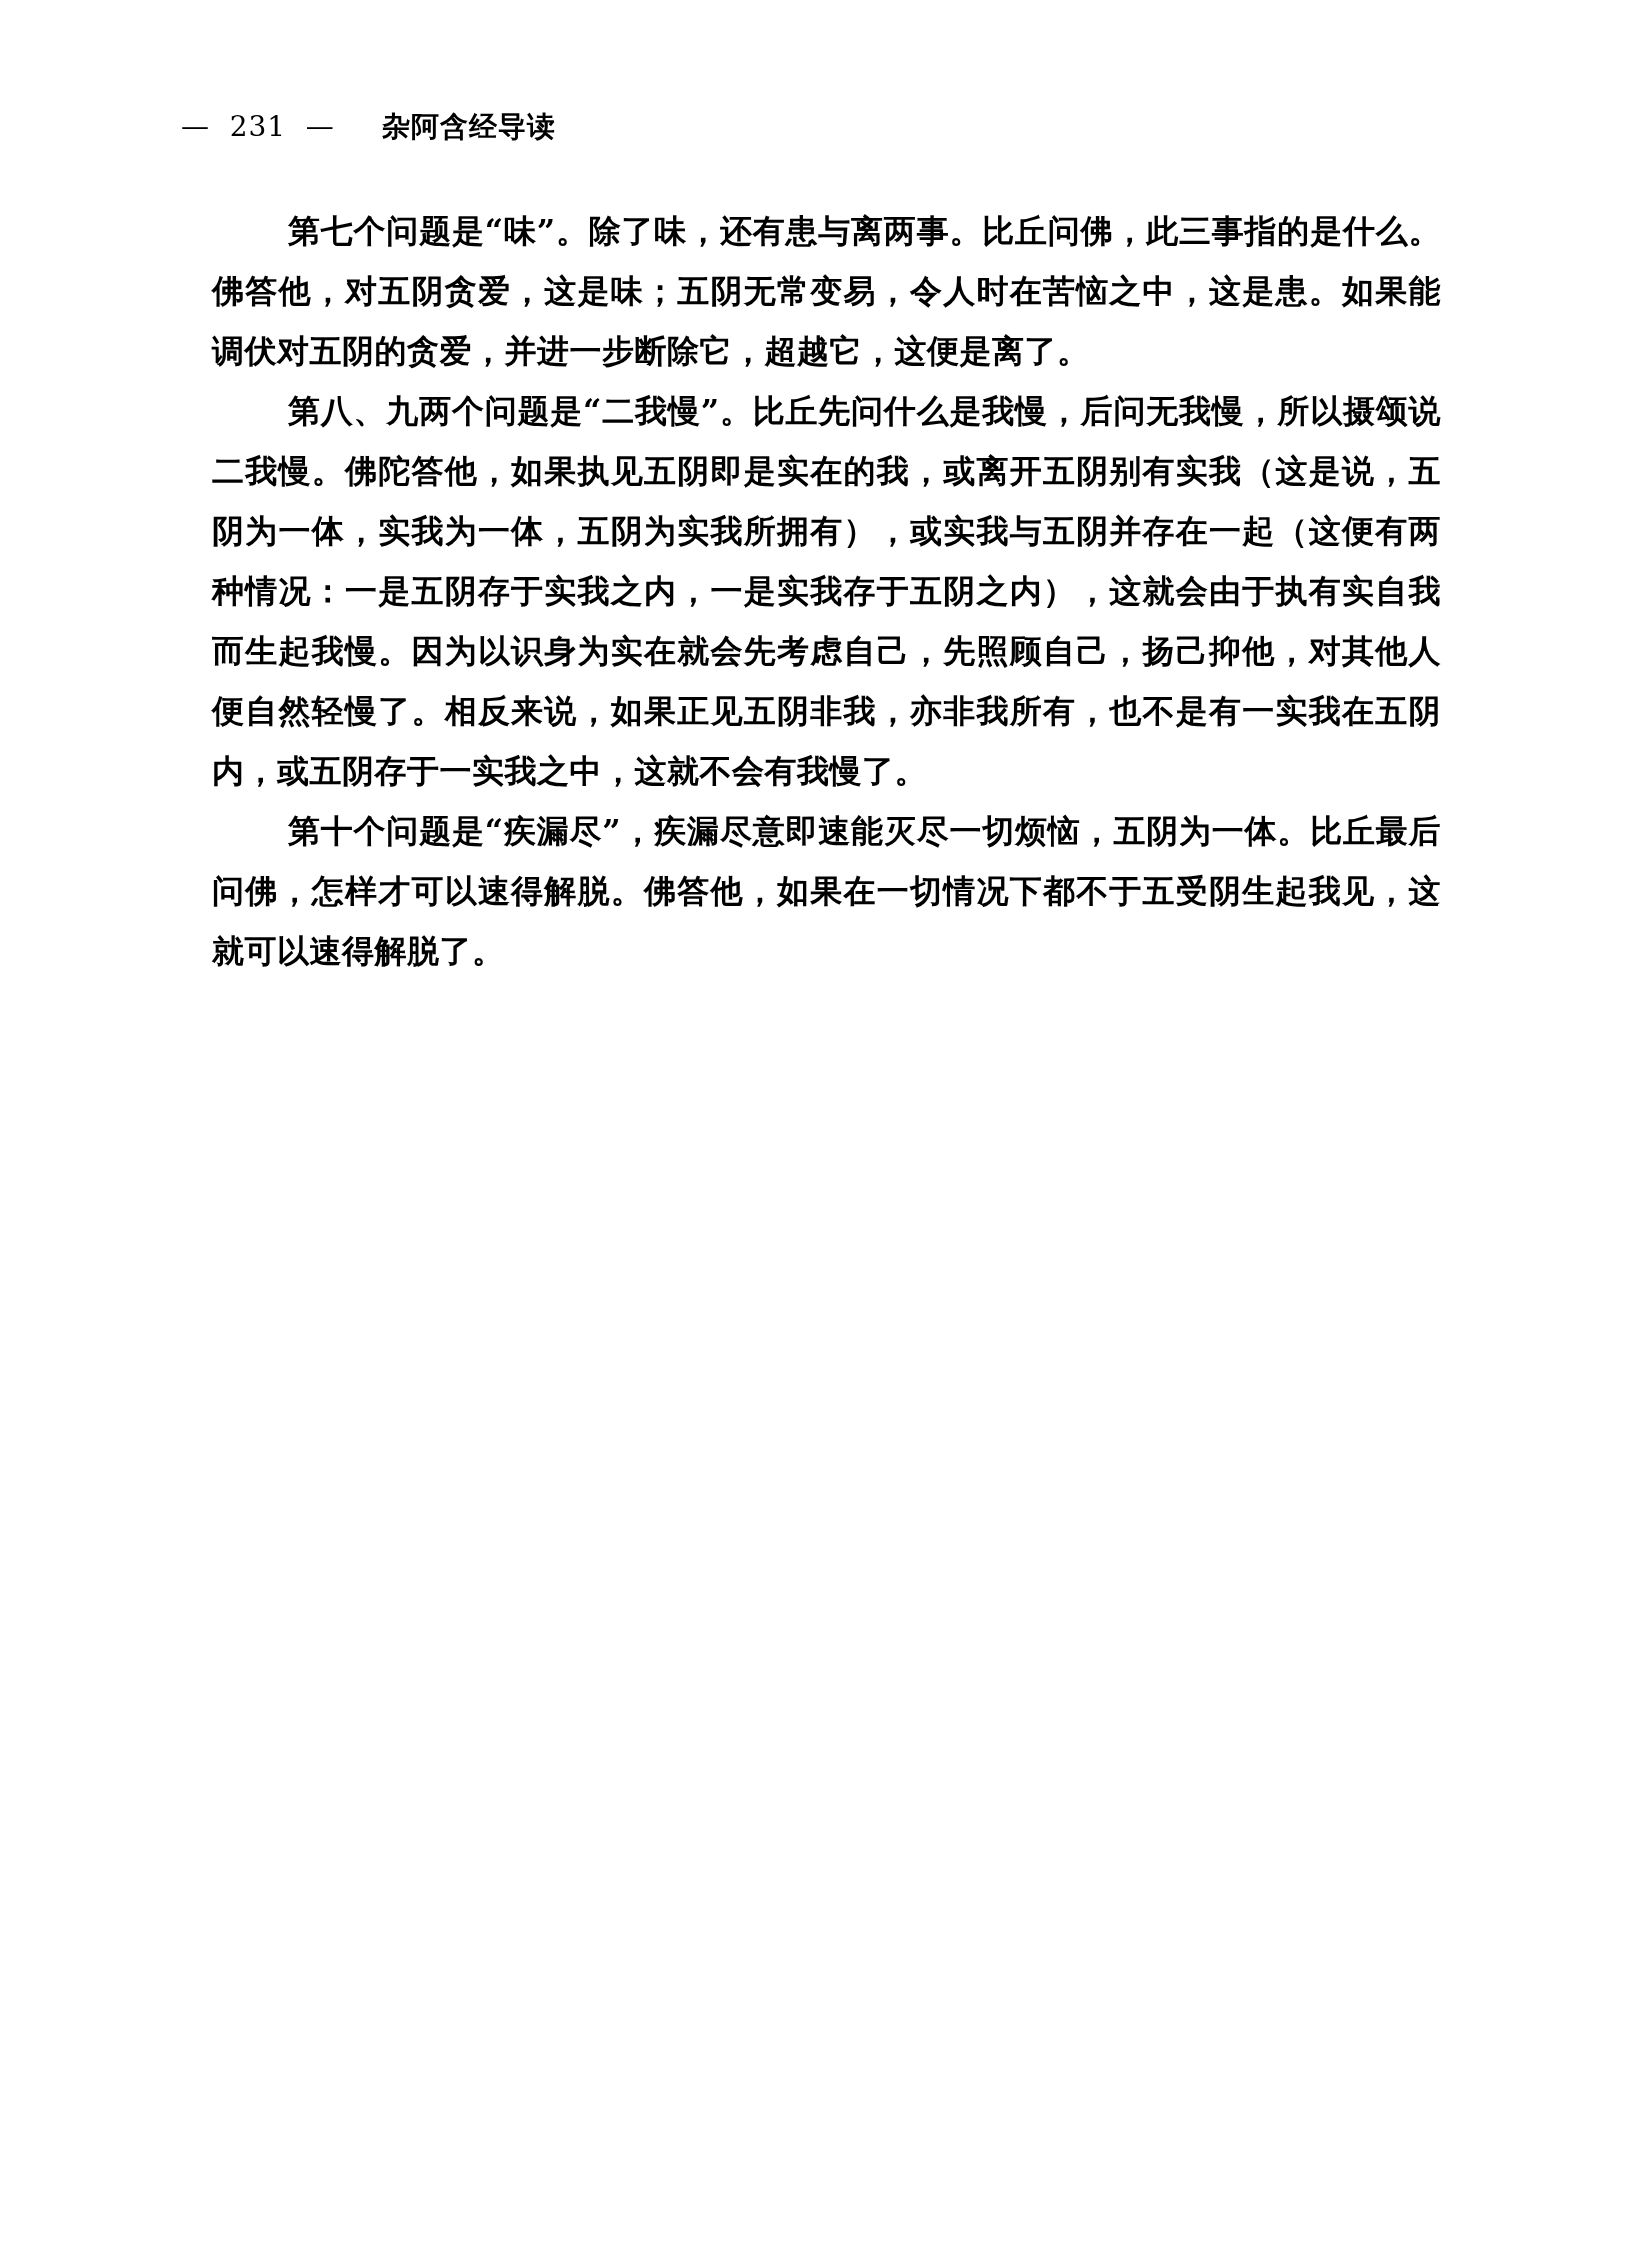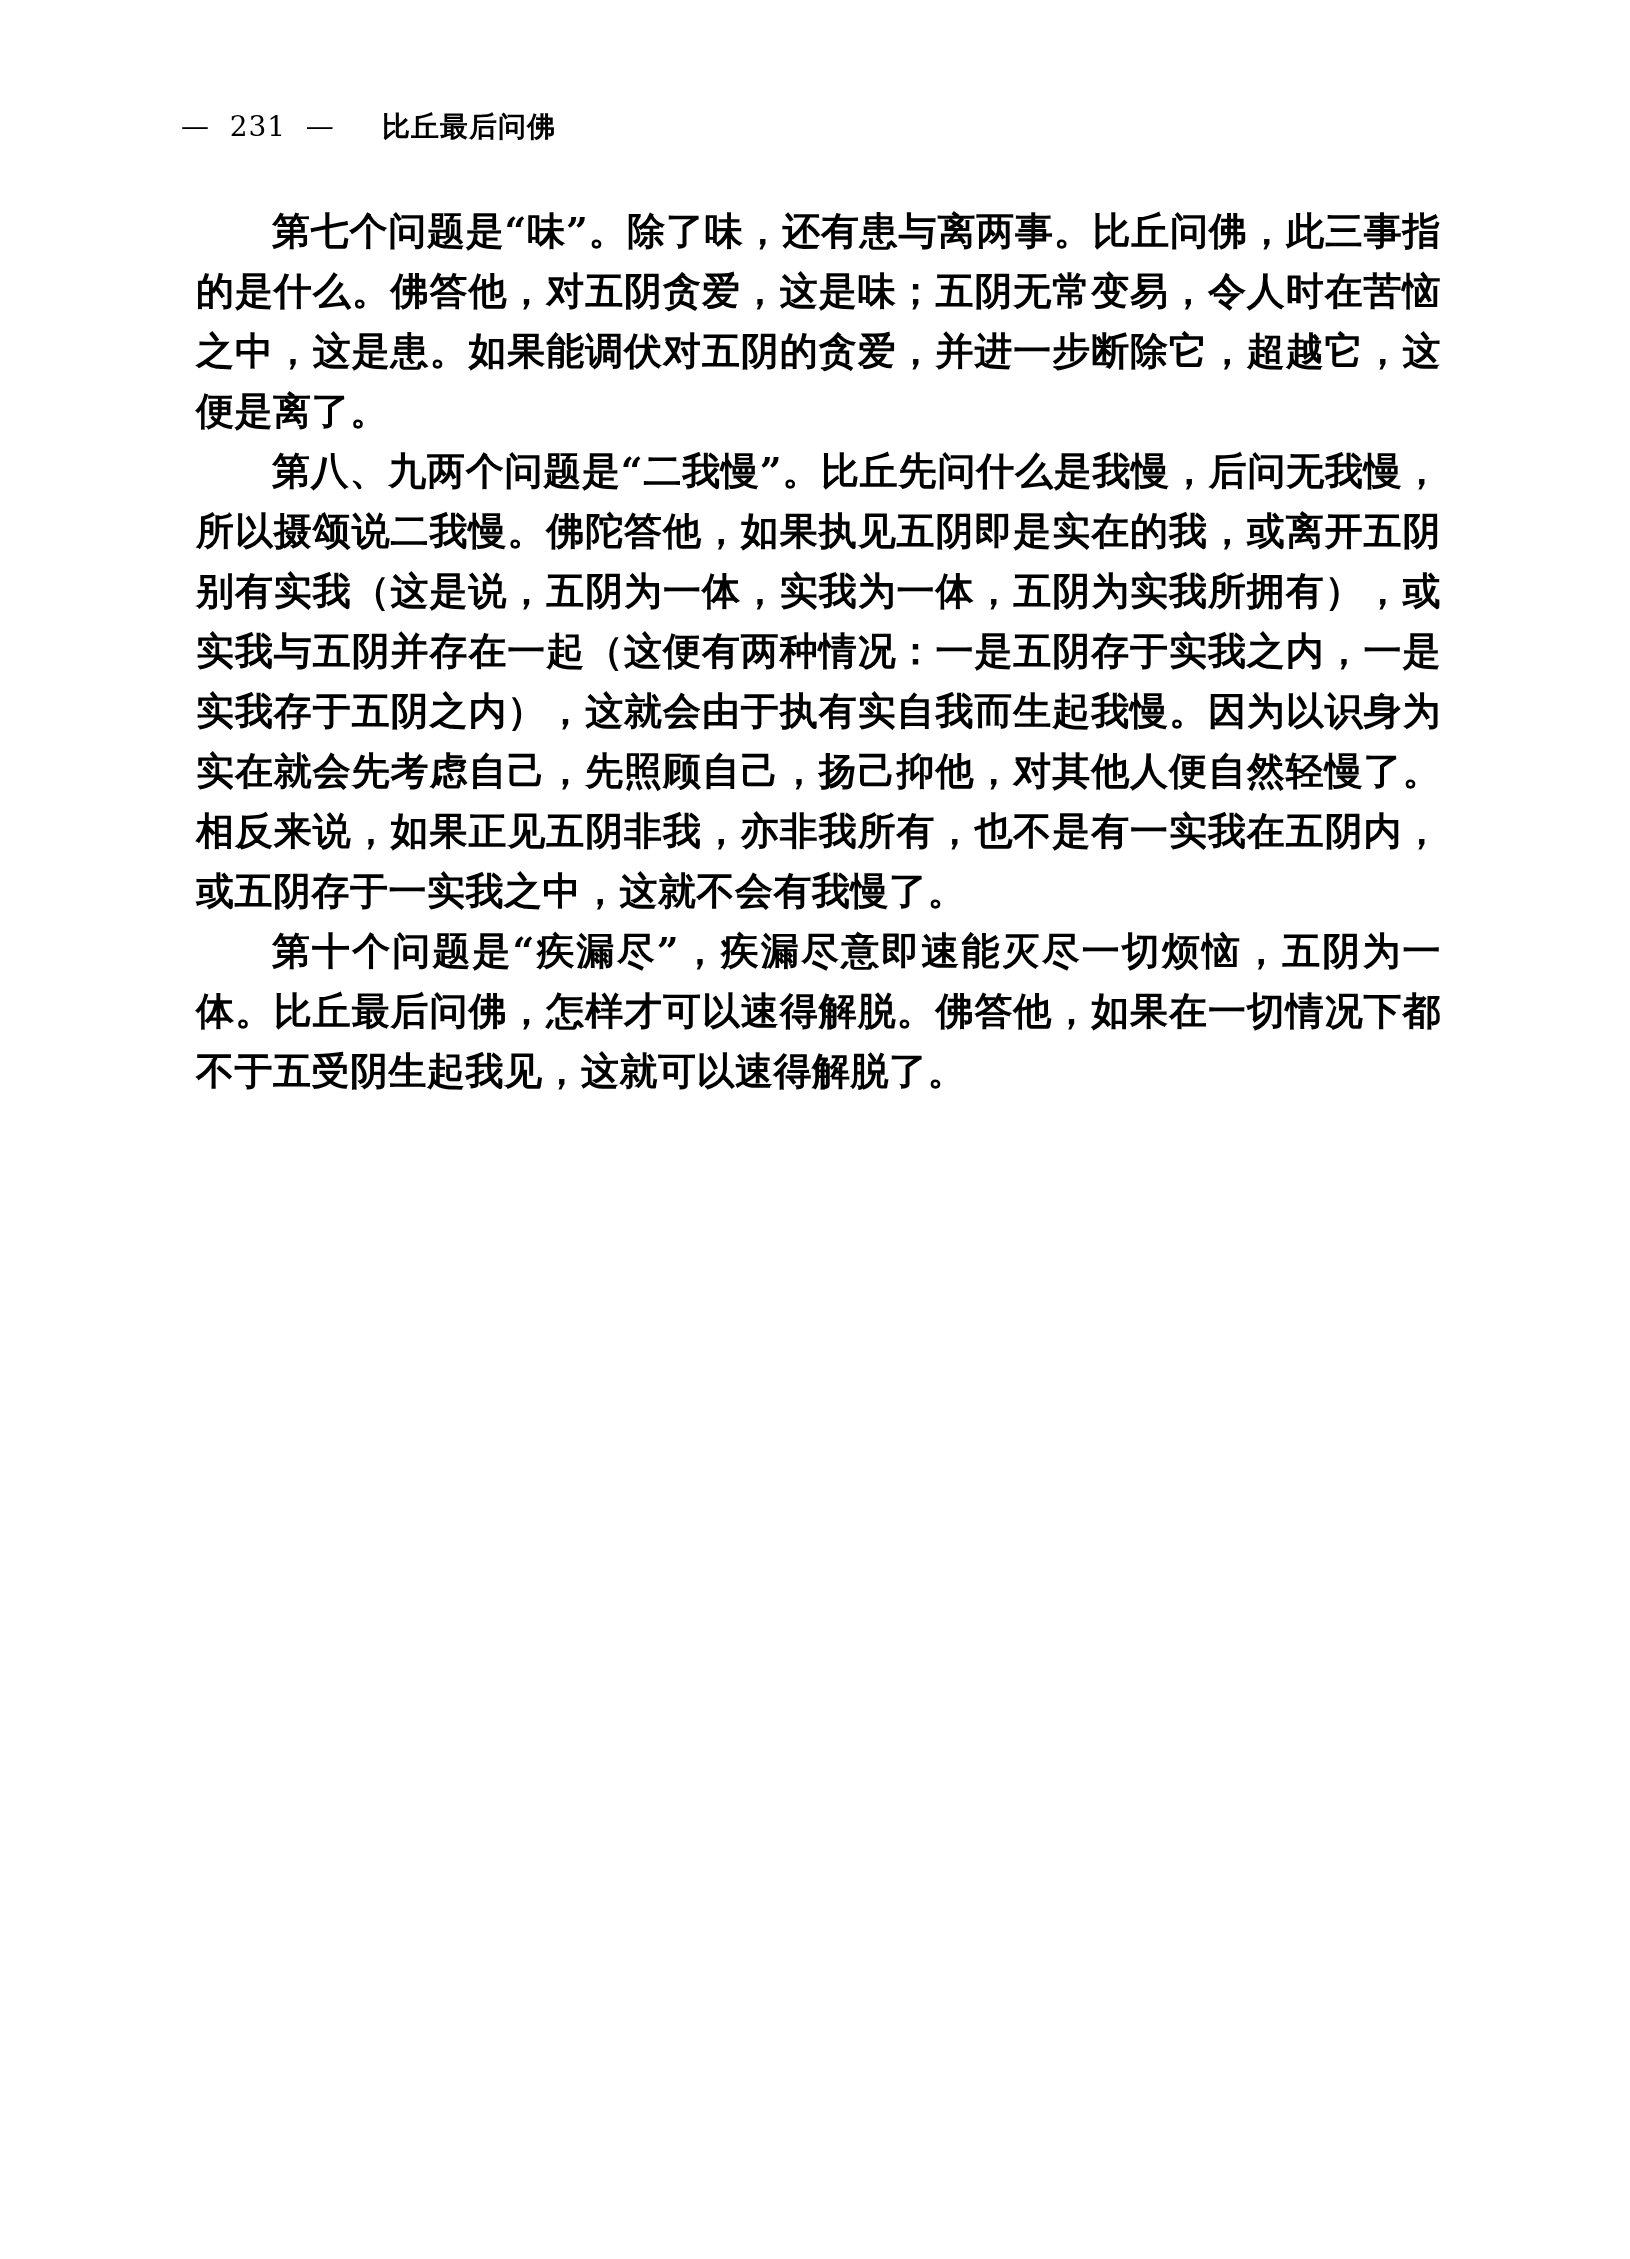--- a/index.html
+++ b/index.html
@@ -39,43 +39,43 @@
     margin-left: 27.4px;
     font-weight: 600;
   }
   .body-col {
     position: absolute;
     left: 196px;
     top: 201px;
     width: 1245px;
   }
   p.para {
-    margin: 0 0 0 0;
-    font-size: 38px;
+    margin: 0 0 0 16px;
+    font-size: 32px;
     line-height: 60px;
     text-align: justify;
     text-justify: inter-character;
     text-indent: 76px;
     font-weight: 600;
     letter-spacing: 0.5px;
   }
   p.para + p.para {
     margin-top: 0;
   }
 </style>
 </head>
 <body>
 
 <div class="page">
 
   <div class="header">
     <span class="pagenum">—</span>
     <span class="pagenum">231</span>
     <span class="pagenum">—</span>
-    <span class="booktitle">比丘最后问佛</span>
+    <span class="booktitle">杂阿含经导读</span>
   </div>
 
   <div class="body-col">
     <p class="para">第七个问题是“味”。除了味，还有患与离两事。比丘问佛，此三事指的是什么。佛答他，对五阴贪爱，这是味；五阴无常变易，令人时在苦恼之中，这是患。如果能调伏对五阴的贪爱，并进一步断除它，超越它，这便是离了。</p>
     <p class="para">第八、九两个问题是“二我慢”。比丘先问什么是我慢，后问无我慢，所以摄颂说二我慢。佛陀答他，如果执见五阴即是实在的我，或离开五阴别有实我（这是说，五阴为一体，实我为一体，五阴为实我所拥有），或实我与五阴并存在一起（这便有两种情况：一是五阴存于实我之内，一是实我存于五阴之内），这就会由于执有实自我而生起我慢。因为以识身为实在就会先考虑自己，先照顾自己，扬己抑他，对其他人便自然轻慢了。相反来说，如果正见五阴非我，亦非我所有，也不是有一实我在五阴内，或五阴存于一实我之中，这就不会有我慢了。</p>
     <p class="para">第十个问题是“疾漏尽”，疾漏尽意即速能灭尽一切烦恼，五阴为一体。比丘最后问佛，怎样才可以速得解脱。佛答他，如果在一切情况下都不于五受阴生起我见，这就可以速得解脱了。</p>
   </div>
 
 </div>
 

